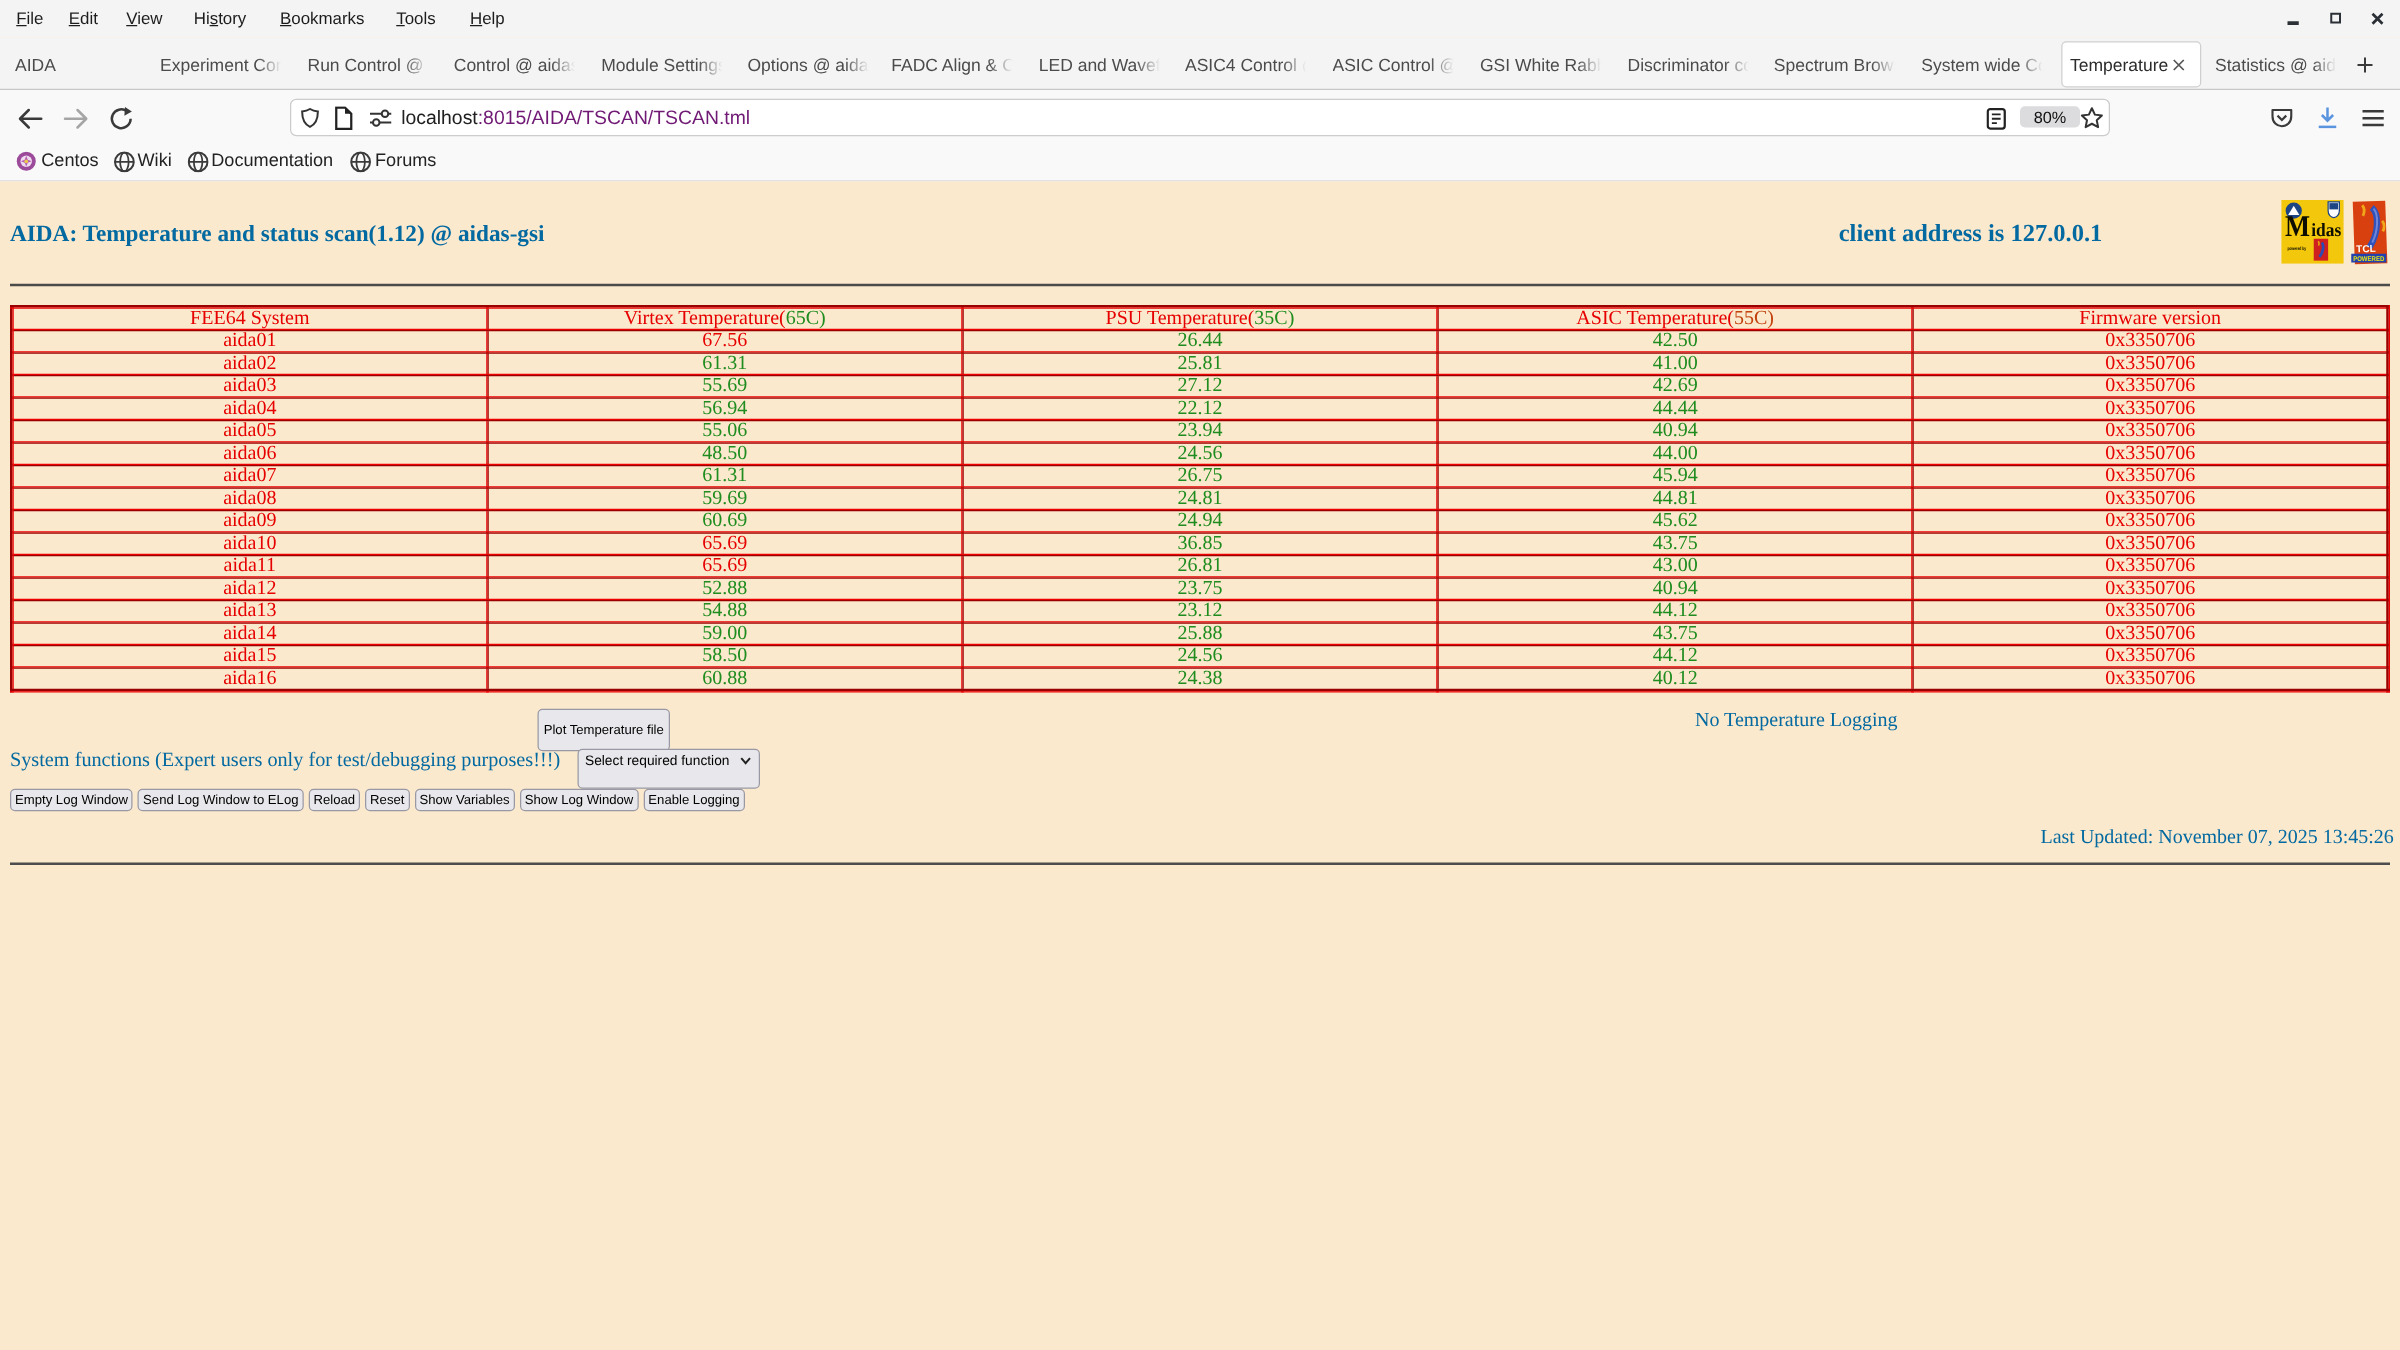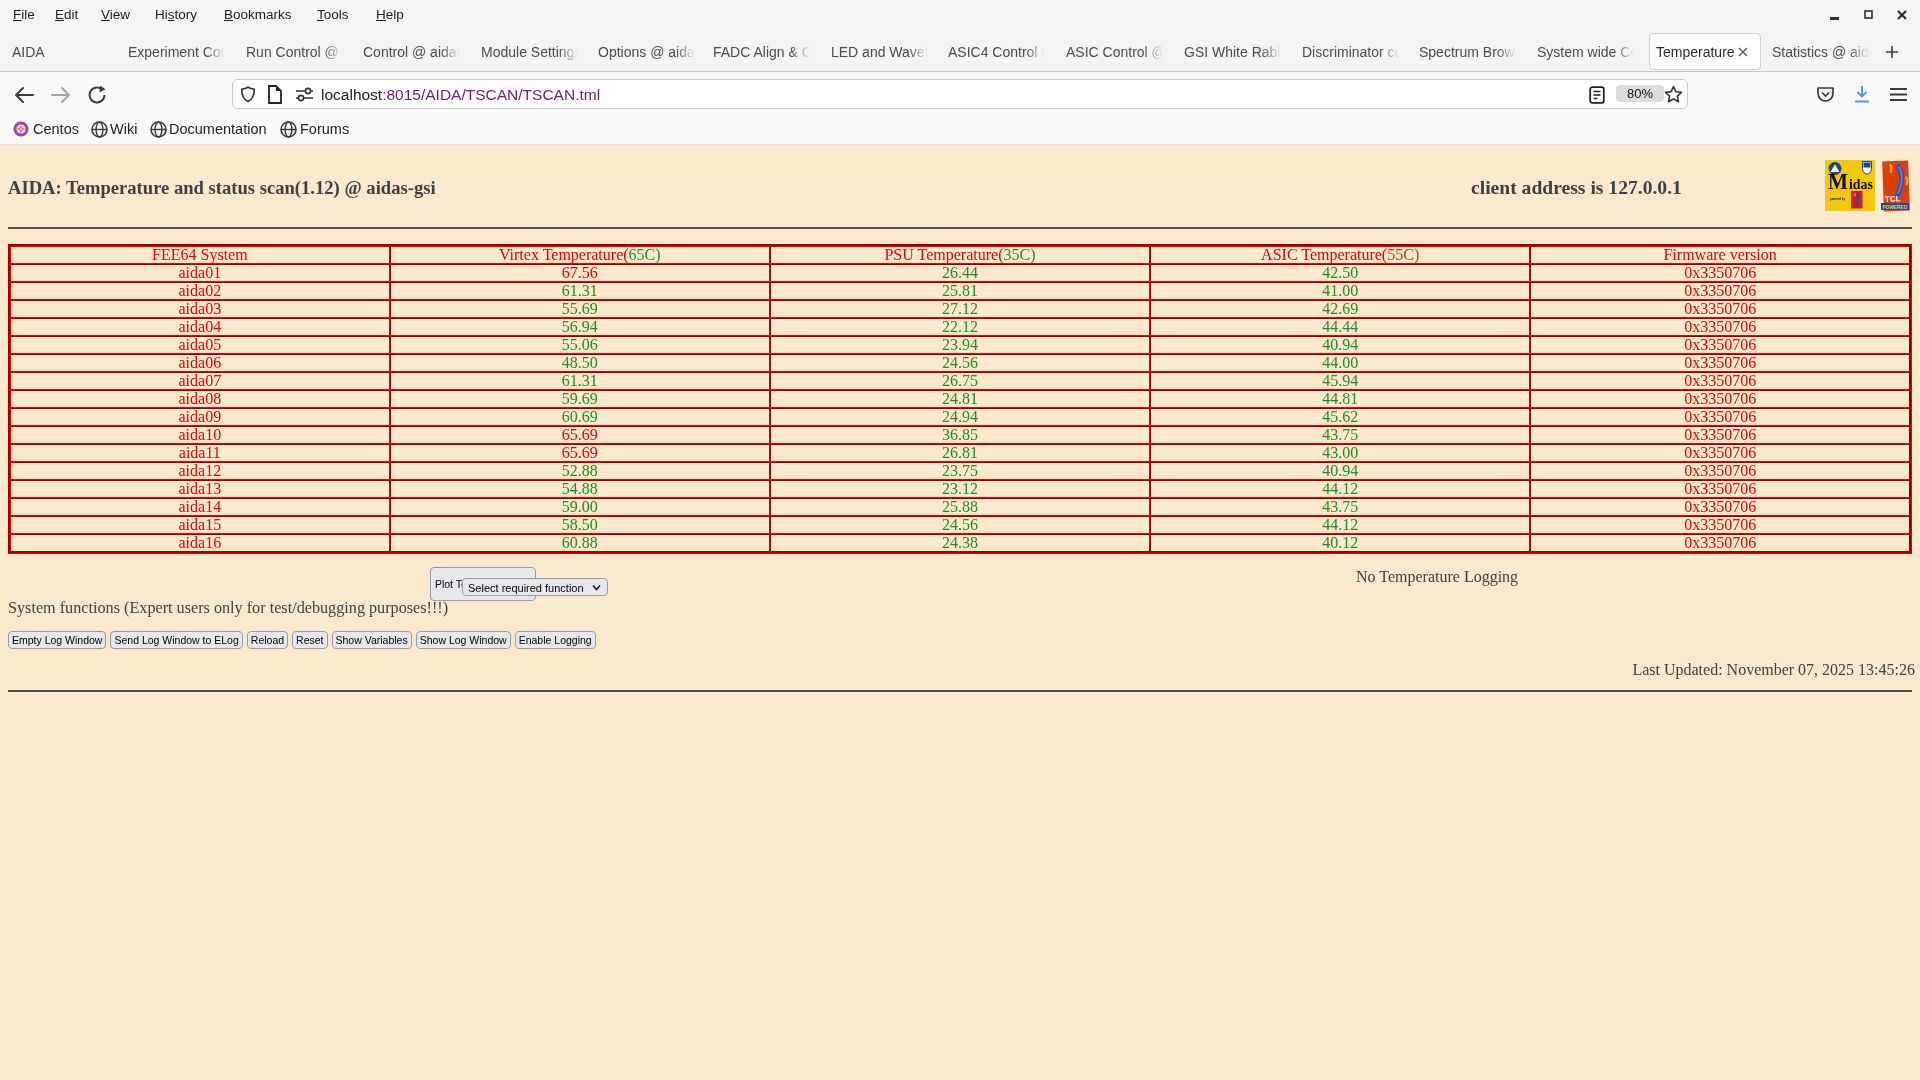--- a/index.html
+++ b/index.html
@@ -13,34 +13,34 @@
 #navbar { position:absolute; left:0; top:72px; width:1920px; height:44px; background:#f9f9fa; }
 #bmbar { position:absolute; left:0; top:116px; width:1920px; height:29px; background:#f9f9fa; border-bottom:1px solid #e2e2e2; }
 .menu { position:absolute; top:7px; font-size:13.5px; color:#1c1c1c; }
 .tabt { position:absolute; top:44px; font-size:14px; color:#4b4b4b; white-space:nowrap; overflow:hidden; }
 .fade { -webkit-mask-image:linear-gradient(to right, #000 78%, transparent 97%); mask-image:linear-gradient(to right, #000 78%, transparent 97%); }
 #activetab { position:absolute; left:1649px; top:33px; width:112px; height:37px; background:#fff; border:1px solid #cfcfcf; border-radius:4px; }
 #urlbar { position:absolute; left:232px; top:79px; width:1456px; height:30px; background:#fff; border:1px solid #ccc; border-radius:5px; }
 .bmt { position:absolute; top:121px; font-size:14.5px; color:#222; }
 
 
-.red { color:#404040; }
+.red { color:#0369a1; }
 .serif { font-family:"Liberation Serif", serif; }
 #title { position:absolute; left:8px; top:177px; font-size:18.6px; font-weight:bold; }
 #client { position:absolute; left:1471px; top:177px; font-size:19.6px; font-weight:bold; }
 .hr1 { position:absolute; left:8px; top:227px; width:1904px; height:2px; background:#4a4a4a; }
 #ttab { position:absolute; left:8px; top:244px; width:1904px; table-layout:fixed; border-collapse:collapse; border:3px outset #ee0000; }
 #ttab td { border:2px inset #ee0000; height:16px; text-align:center; font-size:16px; line-height:16px; padding:0; font-family:"Liberation Serif", serif; }
 #ttab td.r { color:#e60000; }
 #ttab td.g { color:#1e8c1e; }
 button, .btn { font-family:"Liberation Sans", sans-serif; font-size:10.5px; color:#000; background:#e8e8ec; border:1px solid #9999a5; border-radius:4px; white-space:nowrap; }
 #plotbtn { position:absolute; left:430px; top:567px; width:106px; height:34px; }
 #nolog { position:absolute; left:1356px; top:568px; font-size:16px; }
 #sysfunc { position:absolute; left:8px; top:599px; font-size:16.2px; }
-#selbox { position:absolute; left:462px; top:578px; width:146px; height:18px; }
+#selbox { position:absolute; left:462px; top:599px; width:146px; height:32px; }
 #btnrow { position:absolute; left:8px; top:630px; }
 #btnrow button { height:18px; margin-right:4px; padding:0 3px; }
 #lastupd { position:absolute; right:5px; top:661px; font-size:16px; }
 .hr2 { position:absolute; left:8px; top:690px; width:1904px; height:2px; background:#4d4d4d; }
 </style>
 </head>
 <body>
 
 <div id="menubar"></div>
 <div id="tabbar"></div>

